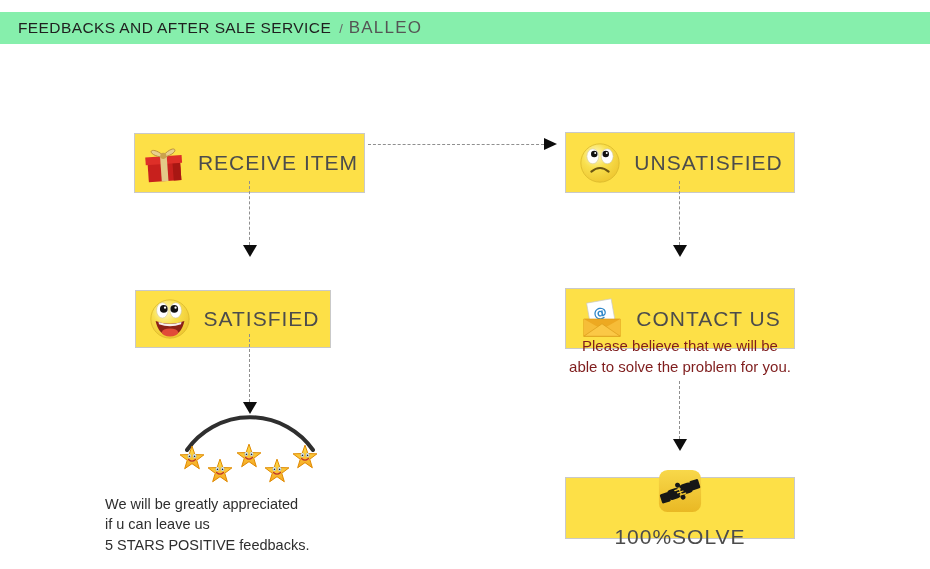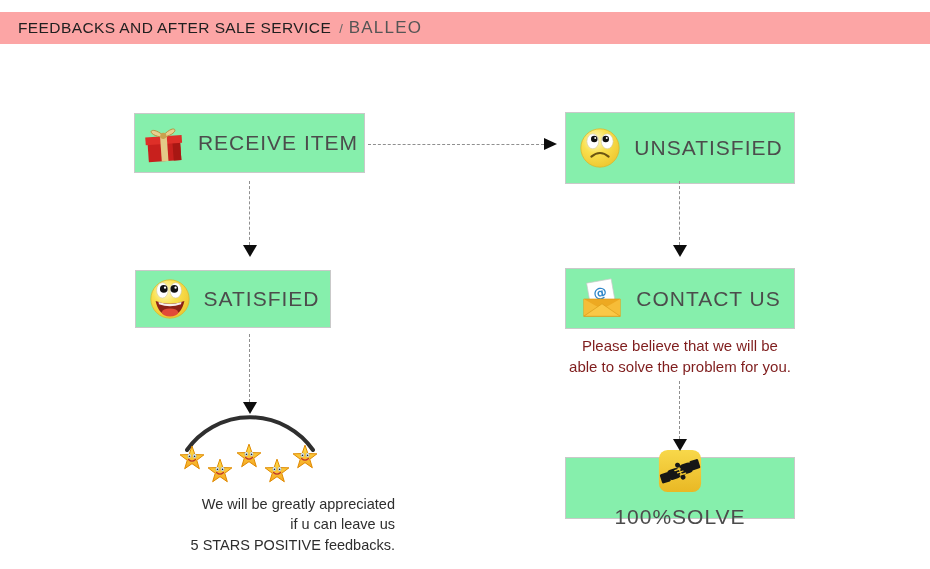--- a/index.html
+++ b/index.html
@@ -2,46 +2,46 @@
 <html><head>
 <meta charset="utf-8">
 <style>
   * { margin:0; padding:0; box-sizing:border-box; }
   html,body { width:930px; height:569px; background:#fff; overflow:hidden;
               font-family:"Liberation Sans", sans-serif; }
   .page { position:relative; width:930px; height:569px; background:#fff; }
 
   
   .header-bar { position:absolute; left:0; top:12px; width:930px; height:32px;
-                background:#fca5a5; display:flex; align-items:center; padding-left:18px; }
+                background:#86efac; display:flex; align-items:center; padding-left:18px; }
   .header-title { font-size:15.5px; color:#1f1f1f; letter-spacing:0.4px; }
   .header-sep   { font-size:13px; color:#666; margin:0 6px 0 8px; }
   .header-brand { font-size:17px; color:#555; letter-spacing:1.2px; }
 
   
-  .node { position:absolute; background:#86efac; border:1px solid #c9c9c9;
-          display:flex; align-items:center; justify-content:center; gap:11px; }
+  .node { position:absolute; background:#fde047; border:1px solid #c9c9c9;
+          display:flex; align-items:center; justify-content:center; gap:11px;margin-top:20px; }
   .node .icon { display:block; line-height:0; }
   .node .icon svg { display:block; }
   .node .label { font-size:21px; color:#4c4c4c; letter-spacing:1px; white-space:nowrap; }
 
   
   .arrow-down { position:absolute; width:0; border-left:1px dashed #8f8f8f; }
   .arrow-down::after { content:""; position:absolute; left:-7px; bottom:-12px;
     border-left:7px solid transparent; border-right:7px solid transparent;
     border-top:12px solid #0d0d0d; }
   .arrow-right { position:absolute; height:0; border-top:1px dashed #8f8f8f; }
   .arrow-right::after { content:""; position:absolute; top:-7px; right:-13px;
     border-top:6.5px solid transparent; border-bottom:6.5px solid transparent;
     border-left:13px solid #0d0d0d; }
 
   
   .note-blue { position:absolute; left:540px; top:335px; width:280px; text-align:center;
                color:#7f1d1d; font-size:15px; line-height:21px; }
-  .note-bottom { position:absolute; left:105px; top:494px; width:290px; text-align:right;
+  .note-bottom { position:absolute; left:105px; top:494px; width:290px; text-align:left;
                  color:#2e2e2e; font-size:14.5px; line-height:20.4px; }
   .note-blue span, .note-bottom span { display:block; }
 
   .stars-wrap { position:absolute; left:166px; top:410px; width:170px; height:90px; }
   .defs-hidden { position:absolute; width:0; height:0; overflow:hidden; }
 </style>
 </head>
 <body>
 
 <svg class="defs-hidden" aria-hidden="true">
@@ -145,21 +145,21 @@
 
   <div class="node" style="left:134px; top:113px; width:231px; height:60px;">
     <span class="icon">
       <svg width="46" height="46">
           <use href="#sym-gift" xlink:href="#sym-gift"></use>
         </svg>
     </span>
     <span class="label">RECEIVE ITEM</span>
   </div>
 
-  <div class="node" style="left:565px; top:112px; width:230px; height:72px;">
+  <div class="node" style="left:565px; top:112px; width:230px; height:61px;">
     <span class="icon">
       <svg width="46" height="46">
           <use href="#sym-sadface" xlink:href="#sym-sadface"></use>
         </svg>
     </span>
     <span class="label">UNSATISFIED</span>
   </div>
 
   <div class="node" style="left:135px; top:270px; width:196px; height:58px;">
     <span class="icon">

